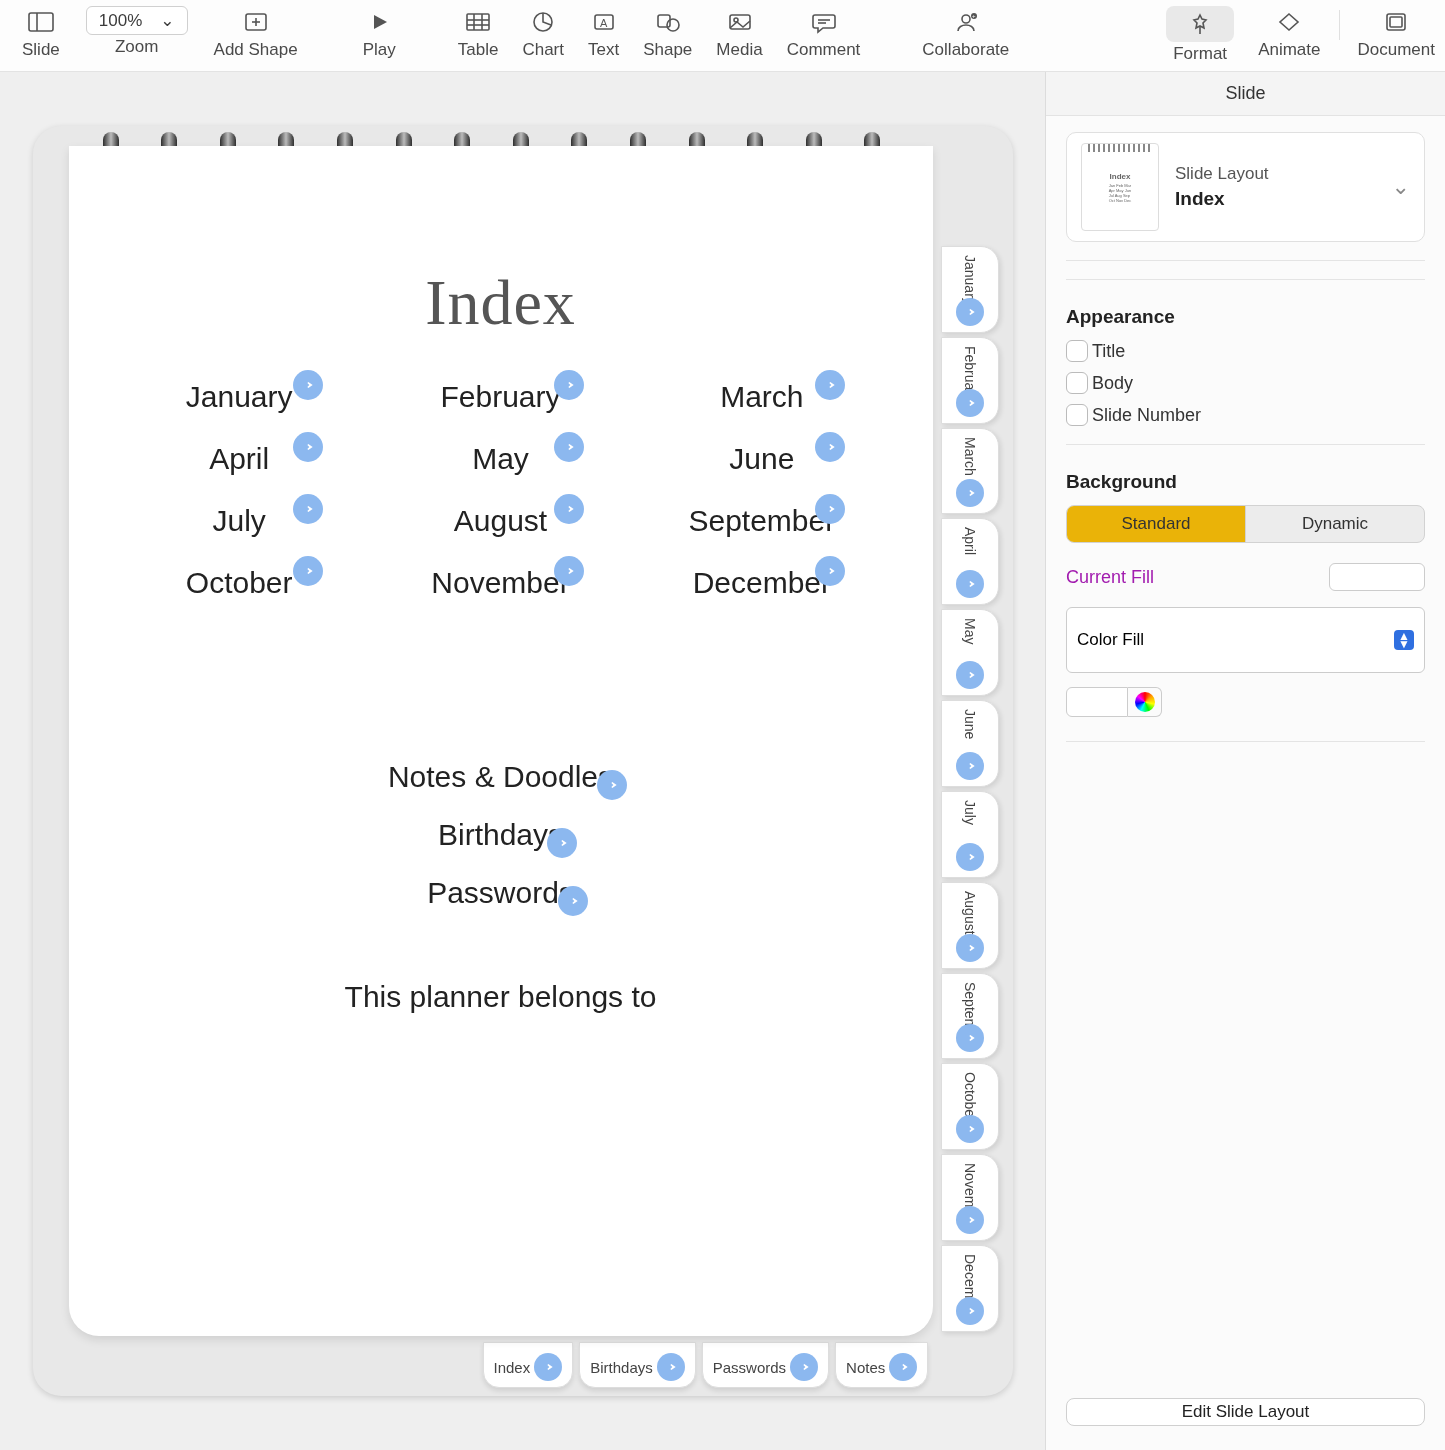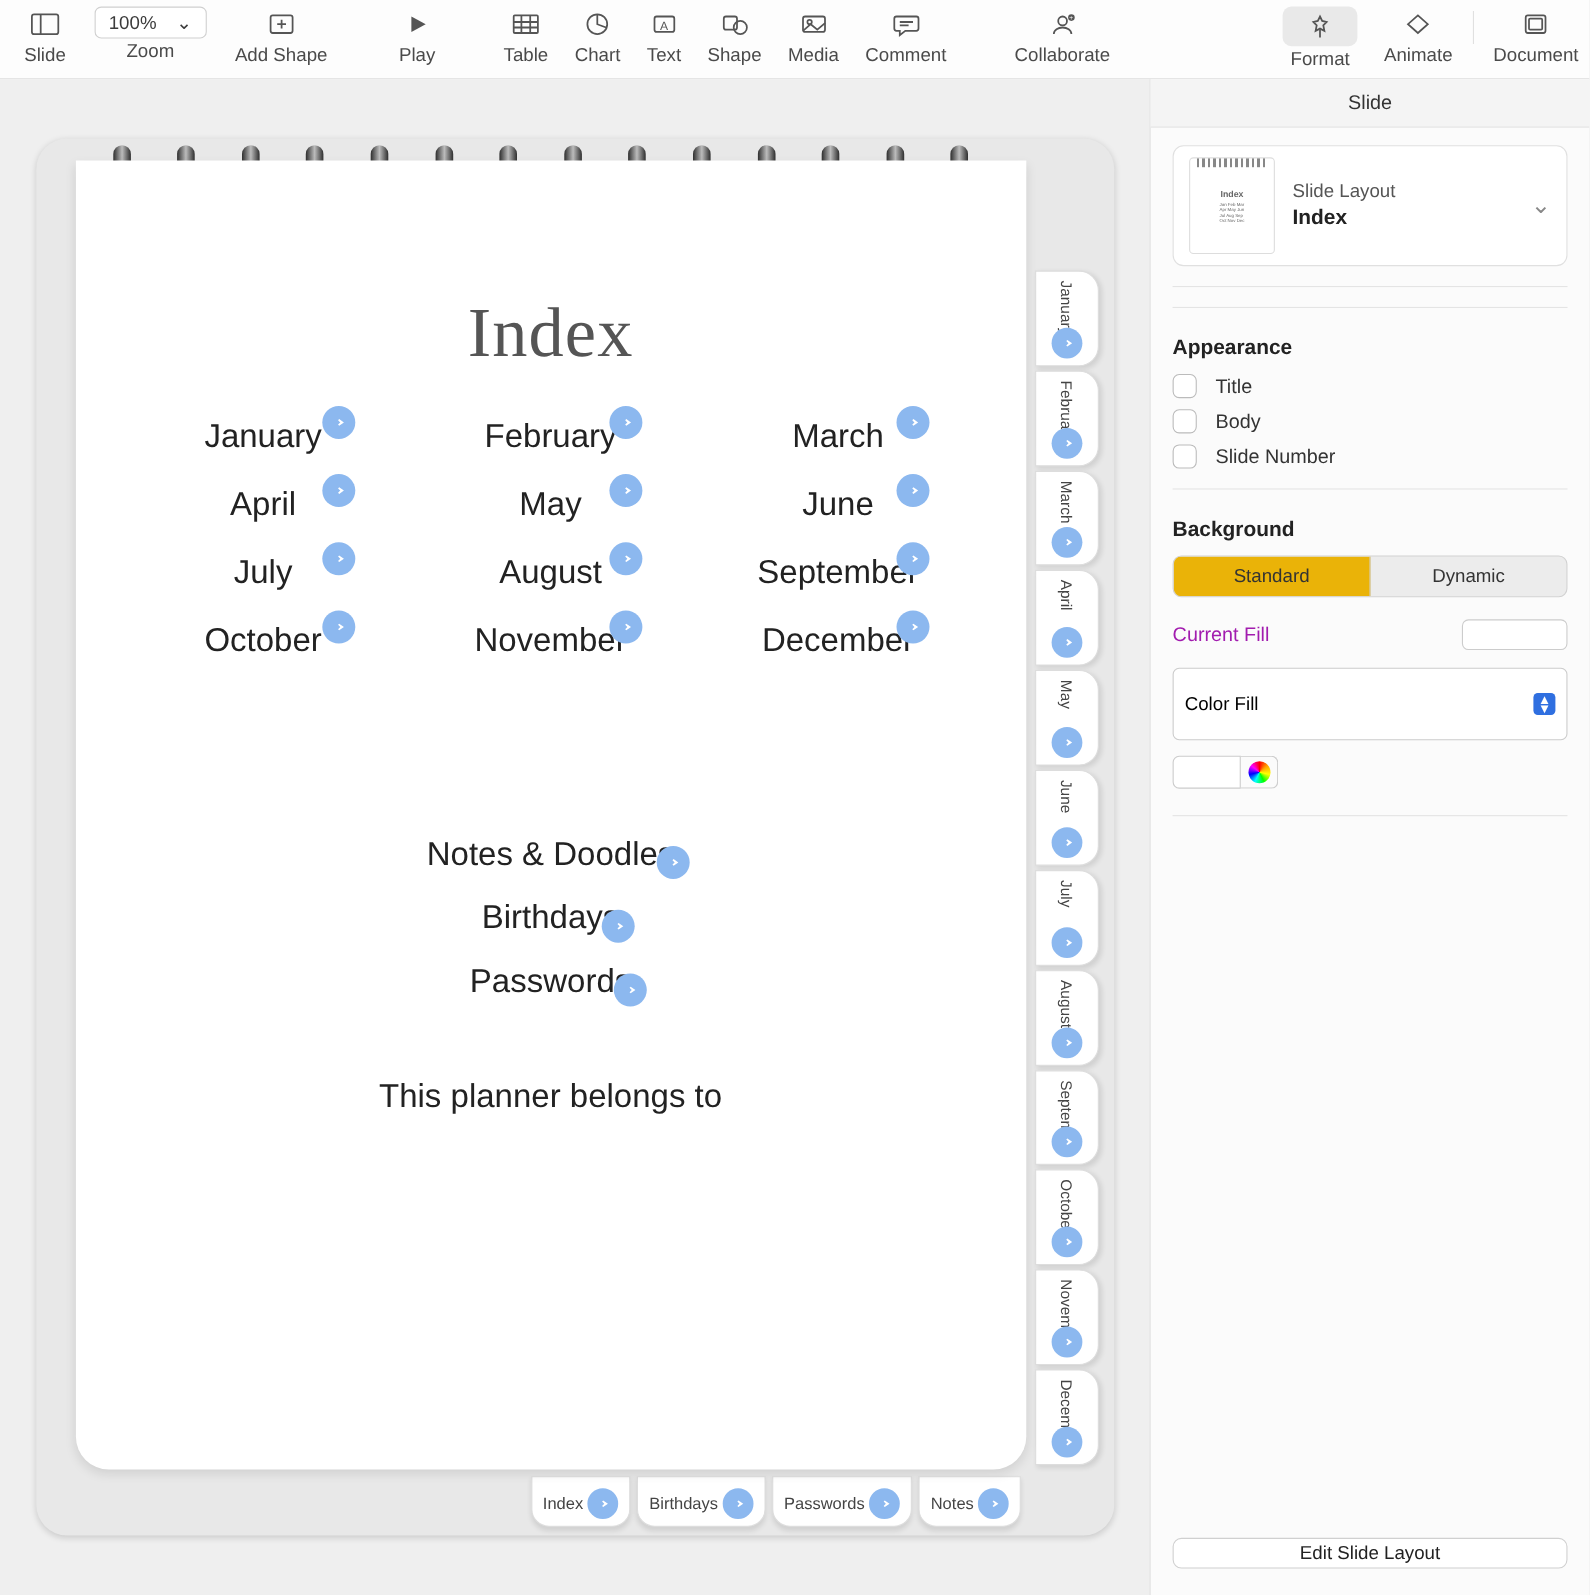--- a/index.html
+++ b/index.html
@@ -63,21 +63,21 @@
 .insp-header { height:44px; border-bottom:1px solid #e3e3e3; display:flex; align-items:center; justify-content:center; font-size:18px; color:#333; background:#f4f4f4;}
 .insp-body { padding:16px 20px; overflow:auto; flex:1;}
 .layout-card { border:1px solid #e0e0e0; border-radius:10px; background:#fff; display:flex; align-items:center; padding:10px 14px; gap:16px; position:relative;}
 .layout-thumb { width:78px; height:88px; border:1px solid #ddd; border-radius:4px; background:#fff; display:flex; flex-direction:column; align-items:center; justify-content:center; font-size:6px; color:#666; position:relative;}
 .layout-thumb::before{content:""; position:absolute; top:0; left:6px; right:6px; height:8px; background: repeating-linear-gradient(90deg,#888 0 2px, transparent 2px 5px);}
 .layout-meta { display:flex; flex-direction:column; gap:4px;}
 .layout-label { font-size:17px; color:#555;}
 .layout-name { font-size:19px; font-weight:600; color:#222;}
 .layout-chev { position:absolute; right:14px; top:50%; transform:translateY(-50%); color:#888; font-size:22px;}
 .section-title { font-size:19px; font-weight:600; color:#222; margin:26px 0 12px 0;}
-.chk-row { display:flex; align-items:center; gap:17px; margin:10px 0; font-size:18px; color:#333;}
+.chk-row { display:flex; align-items:center; gap:4px; margin:10px 0; font-size:18px; color:#333;}
 .chk { width:22px; height:22px; border:1.5px solid #bbb; border-radius:6px; background:#fff;}
 .divider { height:1px; background:#e4e4e4; margin:18px 0;}
 .seg { display:flex; border:1px solid #d2d2d2; border-radius:8px; overflow:hidden; background:#ececec;}
 .seg div { flex:1; text-align:center; padding:8px 0; font-size:17px; color:#333;}
 .seg .sel { background:#eab308; border-right:1px solid #d2d2d2; font-weight:500;}
 .fill-row { display:flex; align-items:center; justify-content:space-between; margin-top:20px; font-size:18px; color:#a21caf;}
 .swatch { width:96px; height:28px; border:1px solid #ccc; border-radius:6px; background:#fff;}
 .select { margin-top:16px; border:1px solid #ccc; border-radius:6px; background:#fff; padding:22px 10px; font-size:17px; display:flex; justify-content:space-between; align-items:flex-end;}
 .select .sel-arrows { background:#2f6fe0; color:#fff; border-radius:4px; font-size:12px; padding:2px 4px; line-height:8px; display:flex; flex-direction:column;}
 .color-well-row { margin-top:14px; display:flex; align-items:center;}

